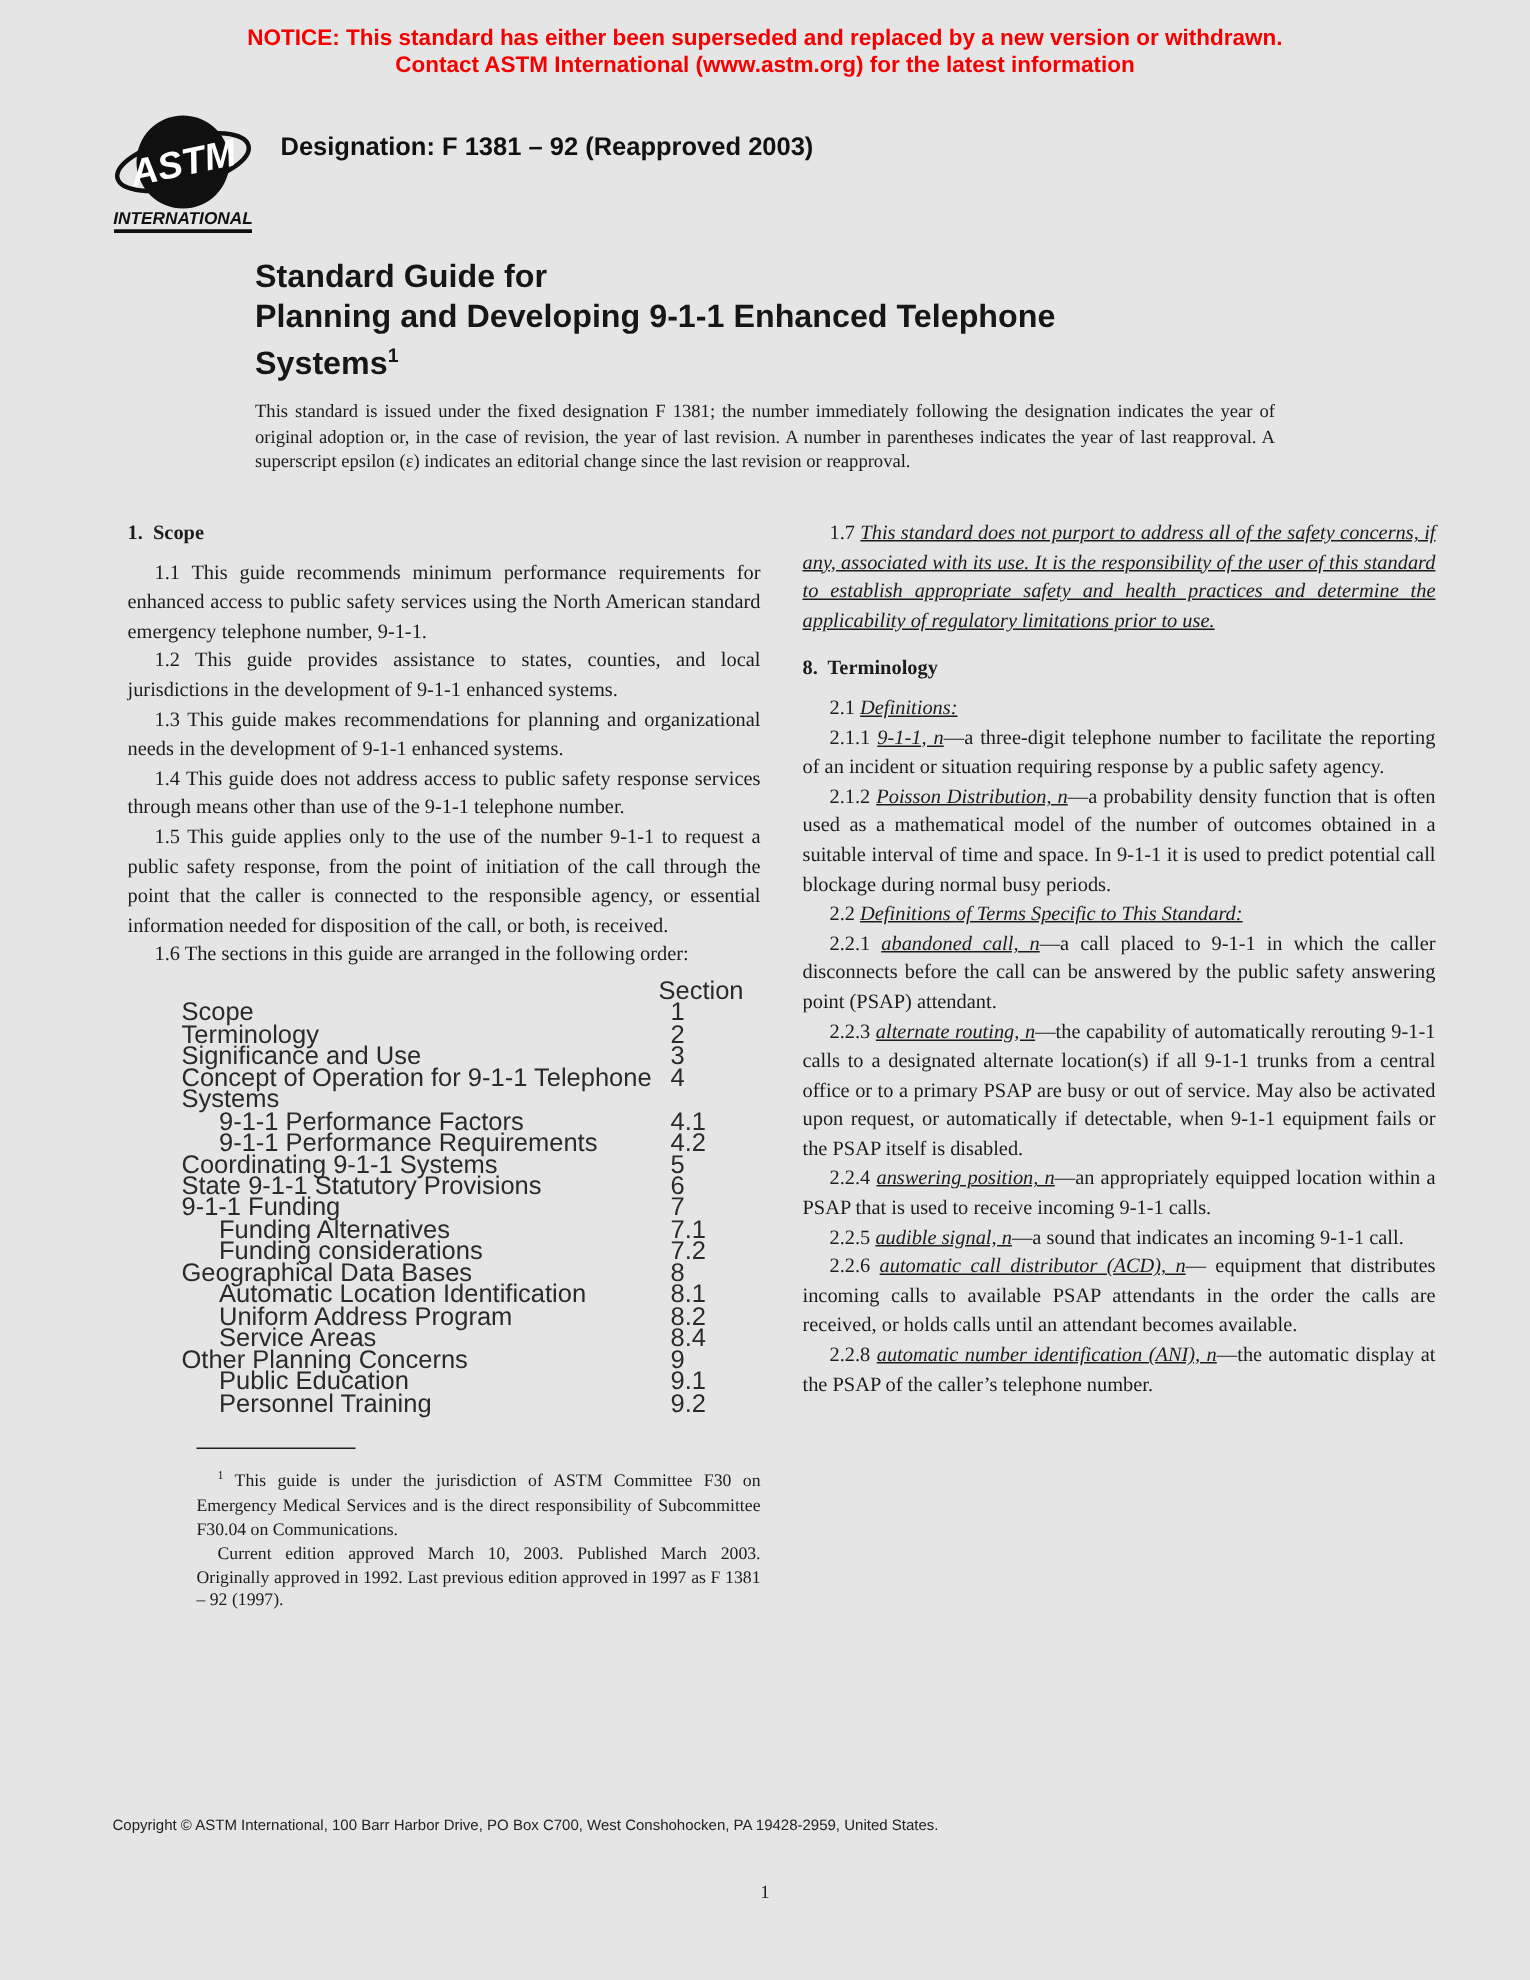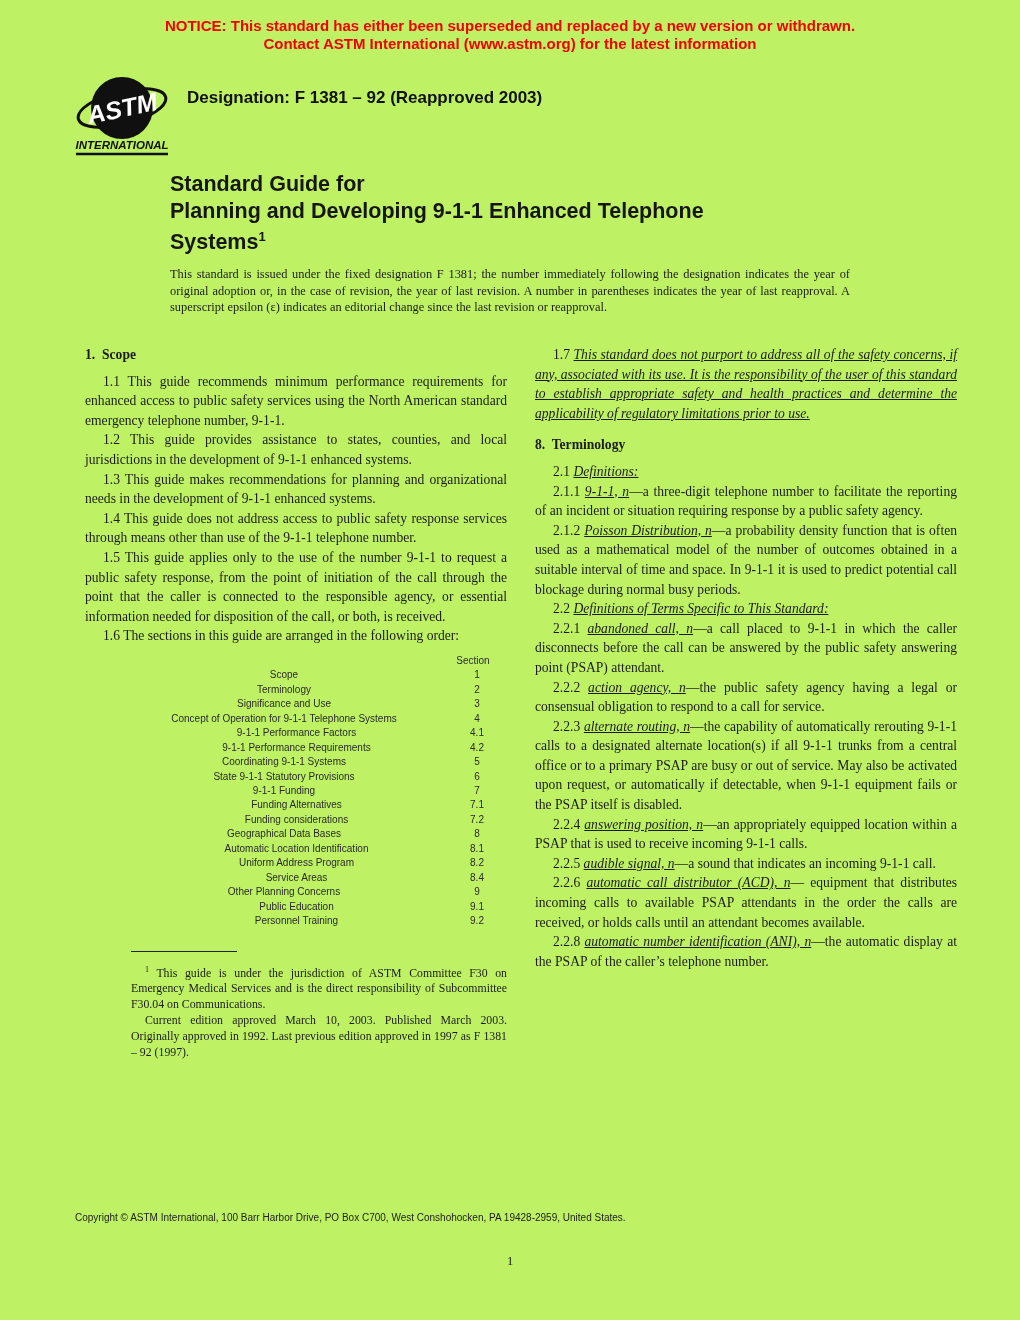--- a/index.html
+++ b/index.html
@@ -1,21 +1,21 @@
 <!DOCTYPE html>
 <html><head>
 <meta charset="utf-8">
 <style>
   * { box-sizing: border-box; }
   html, body { margin: 0; padding: 0; background: #ffffff; }
   .page {
     position: relative;
     width: 1020px;
     height: 1320px;
-    background: #bef264;
+    background: #e5e5e5;
     color: #1c1c1c;
     font-family: "Liberation Serif", serif;
     overflow: hidden;
   }
 
   
   .notice {
     position: absolute;
     top: 17px; left: 0; right: 0;
     text-align: center;
@@ -88,24 +88,24 @@
   }
   .col .section-heading + .body-para { margin-top: 0; }
   .section-heading.not-first { margin-top: 12px; }
   .body-para { margin: 0; text-indent: 18px; }
   .body-para em { font-style: italic; text-decoration: underline; }
 
   
   .toc {
     margin-top: 8px;
     font-family: "Liberation Sans", sans-serif;
-    font-size: 10px;
+    font-size: 17px;
     line-height: 14.45px;
     color: #2a2a2a;
-    text-align: center;
+    text-align: left;
     margin-left: 36px;
   }
   .toc-row { display: flex; }
   .toc-label { flex: 1 1 auto; }
   .toc-label.indent { padding-left: 25px; }
   .toc-num { width: 60px; flex: 0 0 60px; }
   .toc-header-cell { width: 68px; flex: 0 0 68px; }
 
   
   .footnote-block { margin-top: 22px; margin-left: 46px; }
@@ -262,21 +262,20 @@
         </div>
       </div>
     <div class="col" id="right-col">
         <p class="body-para"><span>1.7 </span><em>This standard does not purport to address all of the safety concerns, if any, associated with its use. It is the responsibility of the user of this standard to establish appropriate safety and health practices and determine the applicability of regulatory limitations prior to use.</em></p>
         <div class="section-heading not-first">8.  Terminology</div>
         <p class="body-para"><span>2.1 </span><em>Definitions:</em></p>
         <p class="body-para"><span>2.1.1 </span><em>9-1-1, n</em><span>—a three-digit telephone number to facilitate the reporting of an incident or situation requiring response by a public safety agency.</span></p>
         <p class="body-para"><span>2.1.2 </span><em>Poisson Distribution, n</em><span>—a probability density function that is often used as a mathematical model of the number of outcomes obtained in a suitable interval of time and space. In 9-1-1 it is used to predict potential call blockage during normal busy periods.</span></p>
         <p class="body-para"><span>2.2 </span><em>Definitions of Terms Specific to This Standard:</em></p>
         <p class="body-para"><span>2.2.1 </span><em>abandoned call, n</em><span>—a call placed to 9-1-1 in which the caller disconnects before the call can be answered by the public safety answering point (PSAP) attendant.</span></p>
-        <p class="body-para"><span>2.2.2 </span><em>action agency, n</em><span>—the public safety agency having a legal or consensual obligation to respond to a call for service.</span></p>
         <p class="body-para"><span>2.2.3 </span><em>alternate routing, n</em><span>—the capability of automatically rerouting 9-1-1 calls to a designated alternate location(s) if all 9-1-1 trunks from a central office or to a primary PSAP are busy or out of service. May also be activated upon request, or automatically if detectable, when 9-1-1 equipment fails or the PSAP itself is disabled.</span></p>
         <p class="body-para"><span>2.2.4 </span><em>answering position, n</em><span>—an appropriately equipped location within a PSAP that is used to receive incoming 9-1-1 calls.</span></p>
         <p class="body-para"><span>2.2.5 </span><em>audible signal, n</em><span>—a sound that indicates an incoming 9-1-1 call.</span></p>
         <p class="body-para"><span>2.2.6 </span><em>automatic call distributor (ACD), n</em><span>— equipment that distributes incoming calls to available PSAP attendants in the order the calls are received, or holds calls until an attendant becomes available.</span></p>
         <p class="body-para"><span>2.2.8 </span><em>automatic number identification (ANI), n</em><span>—the automatic display at the PSAP of the caller’s telephone number.</span></p>
       </div>
   </div>
 
   <div class="copyright">Copyright © ASTM International, 100 Barr Harbor Drive, PO Box C700, West Conshohocken, PA 19428-2959, United States.</div>
   <div class="page-num">1</div>

